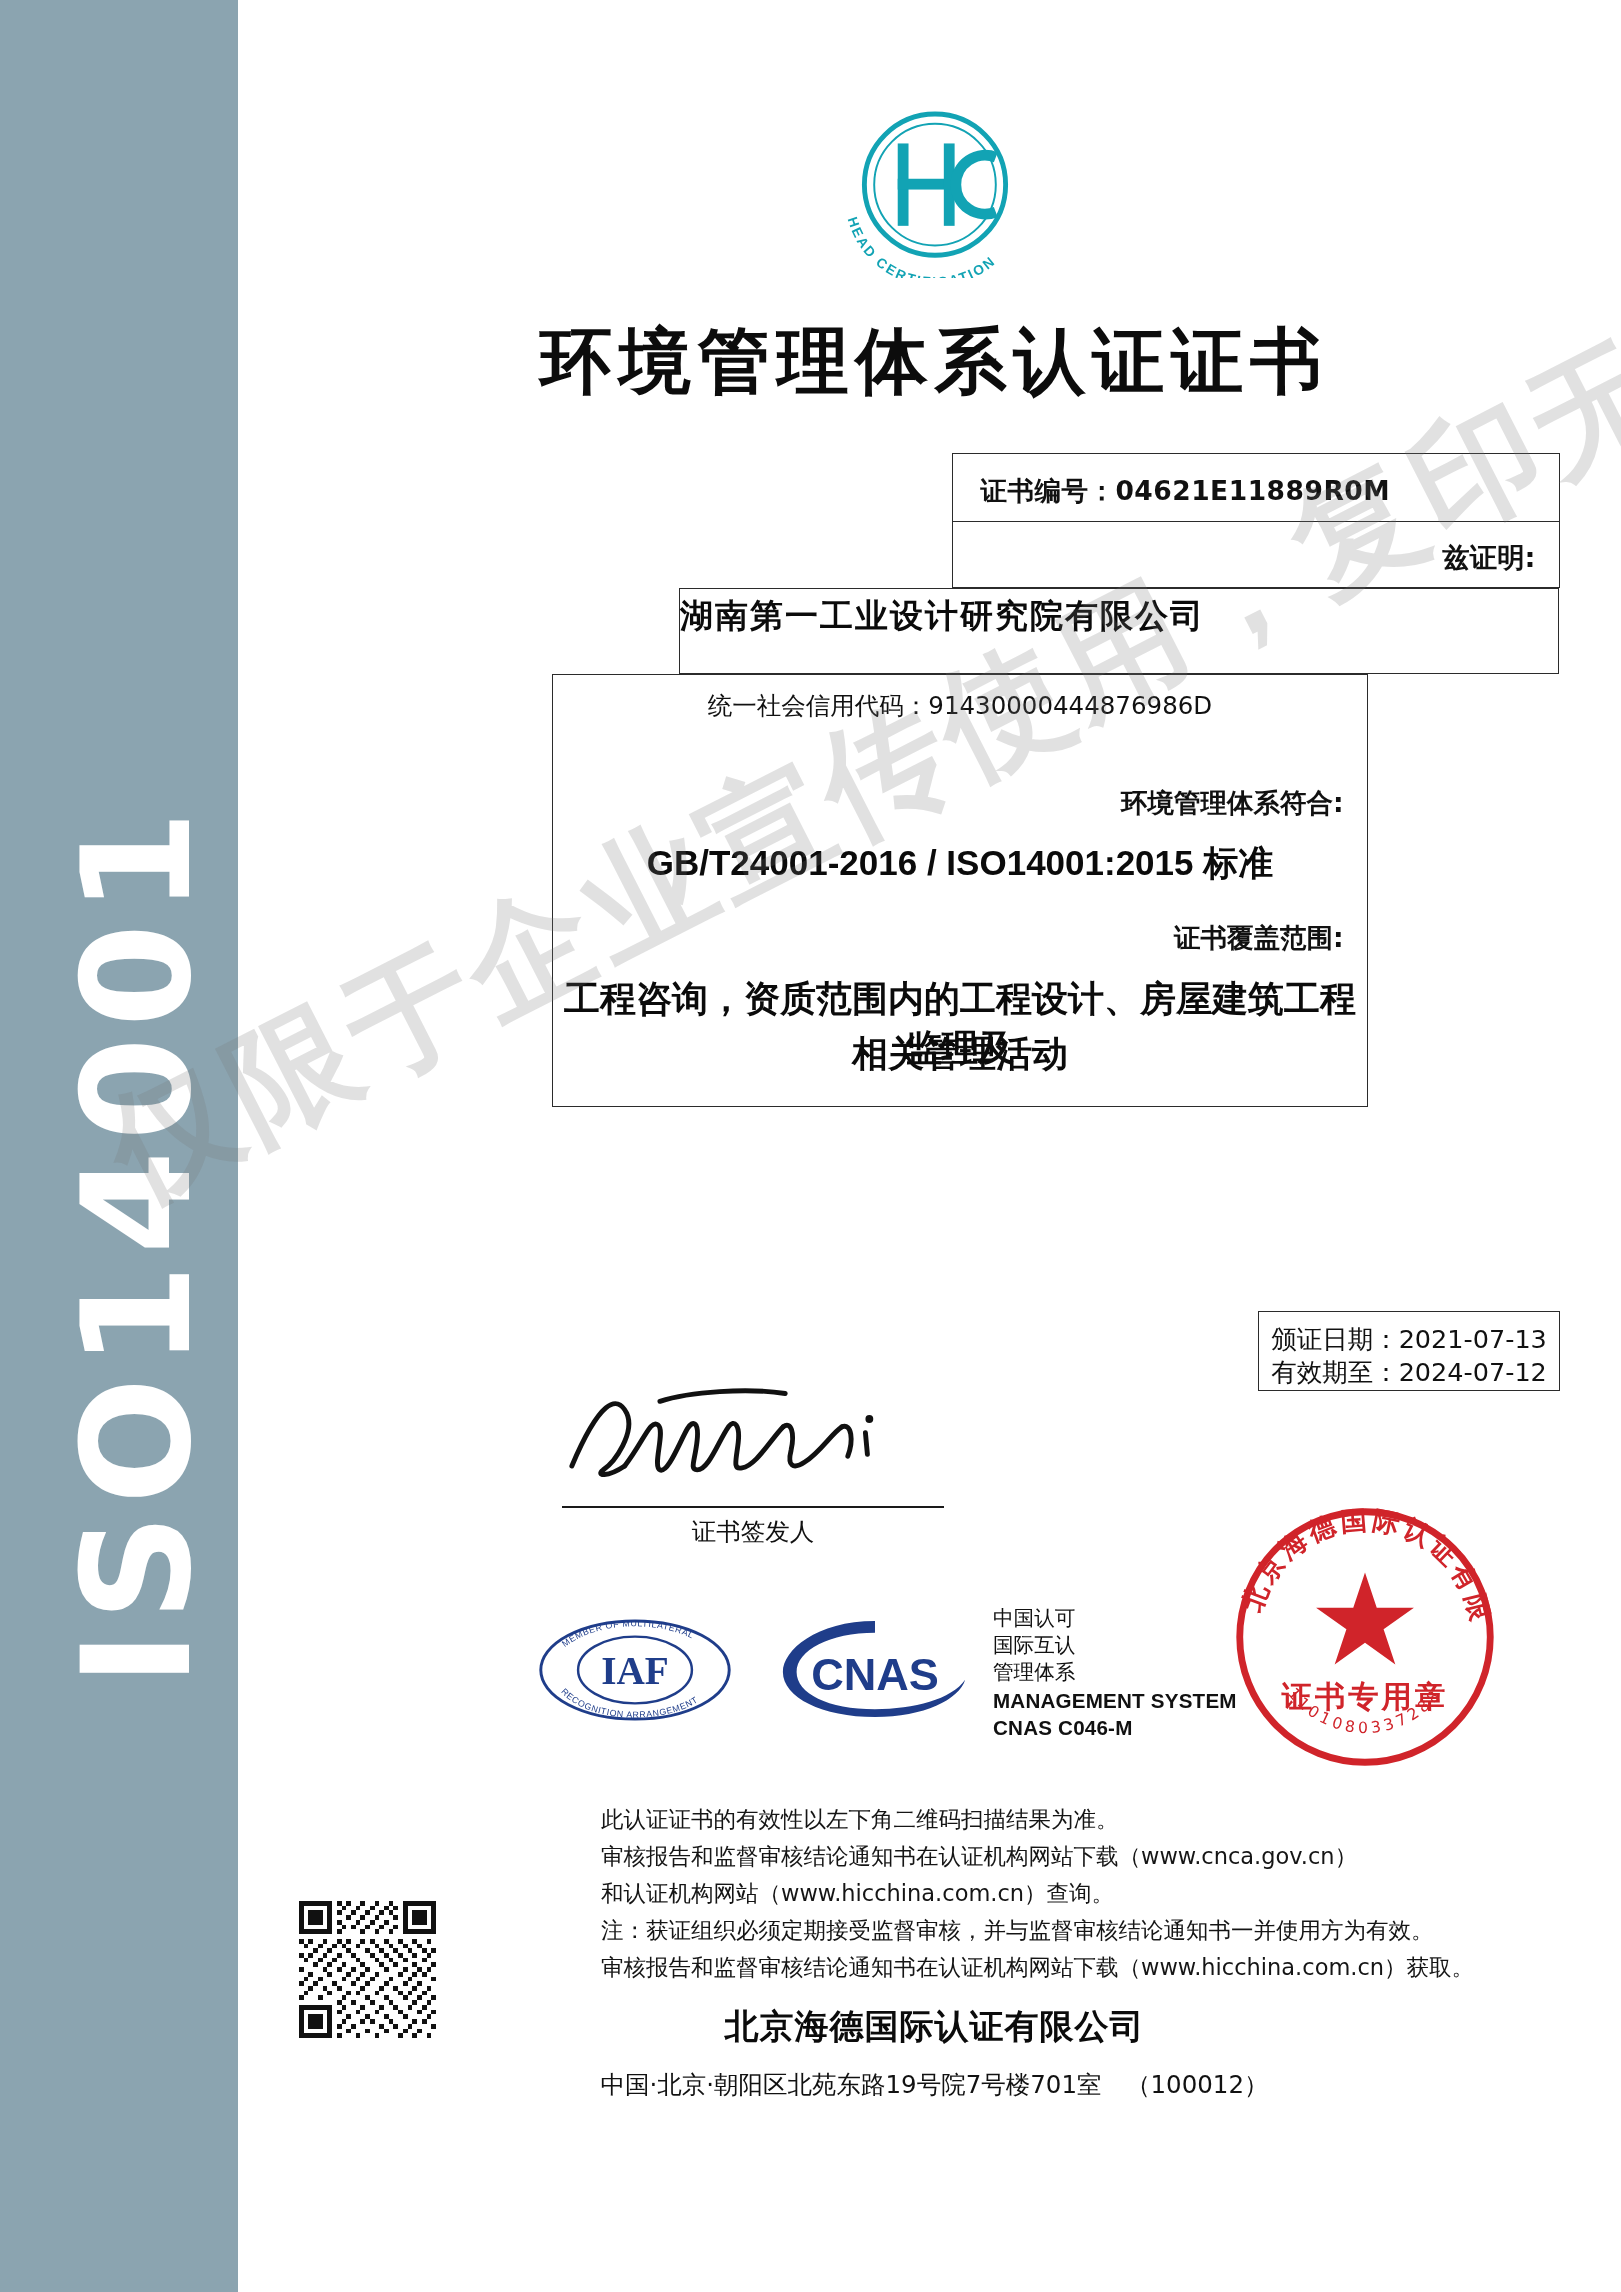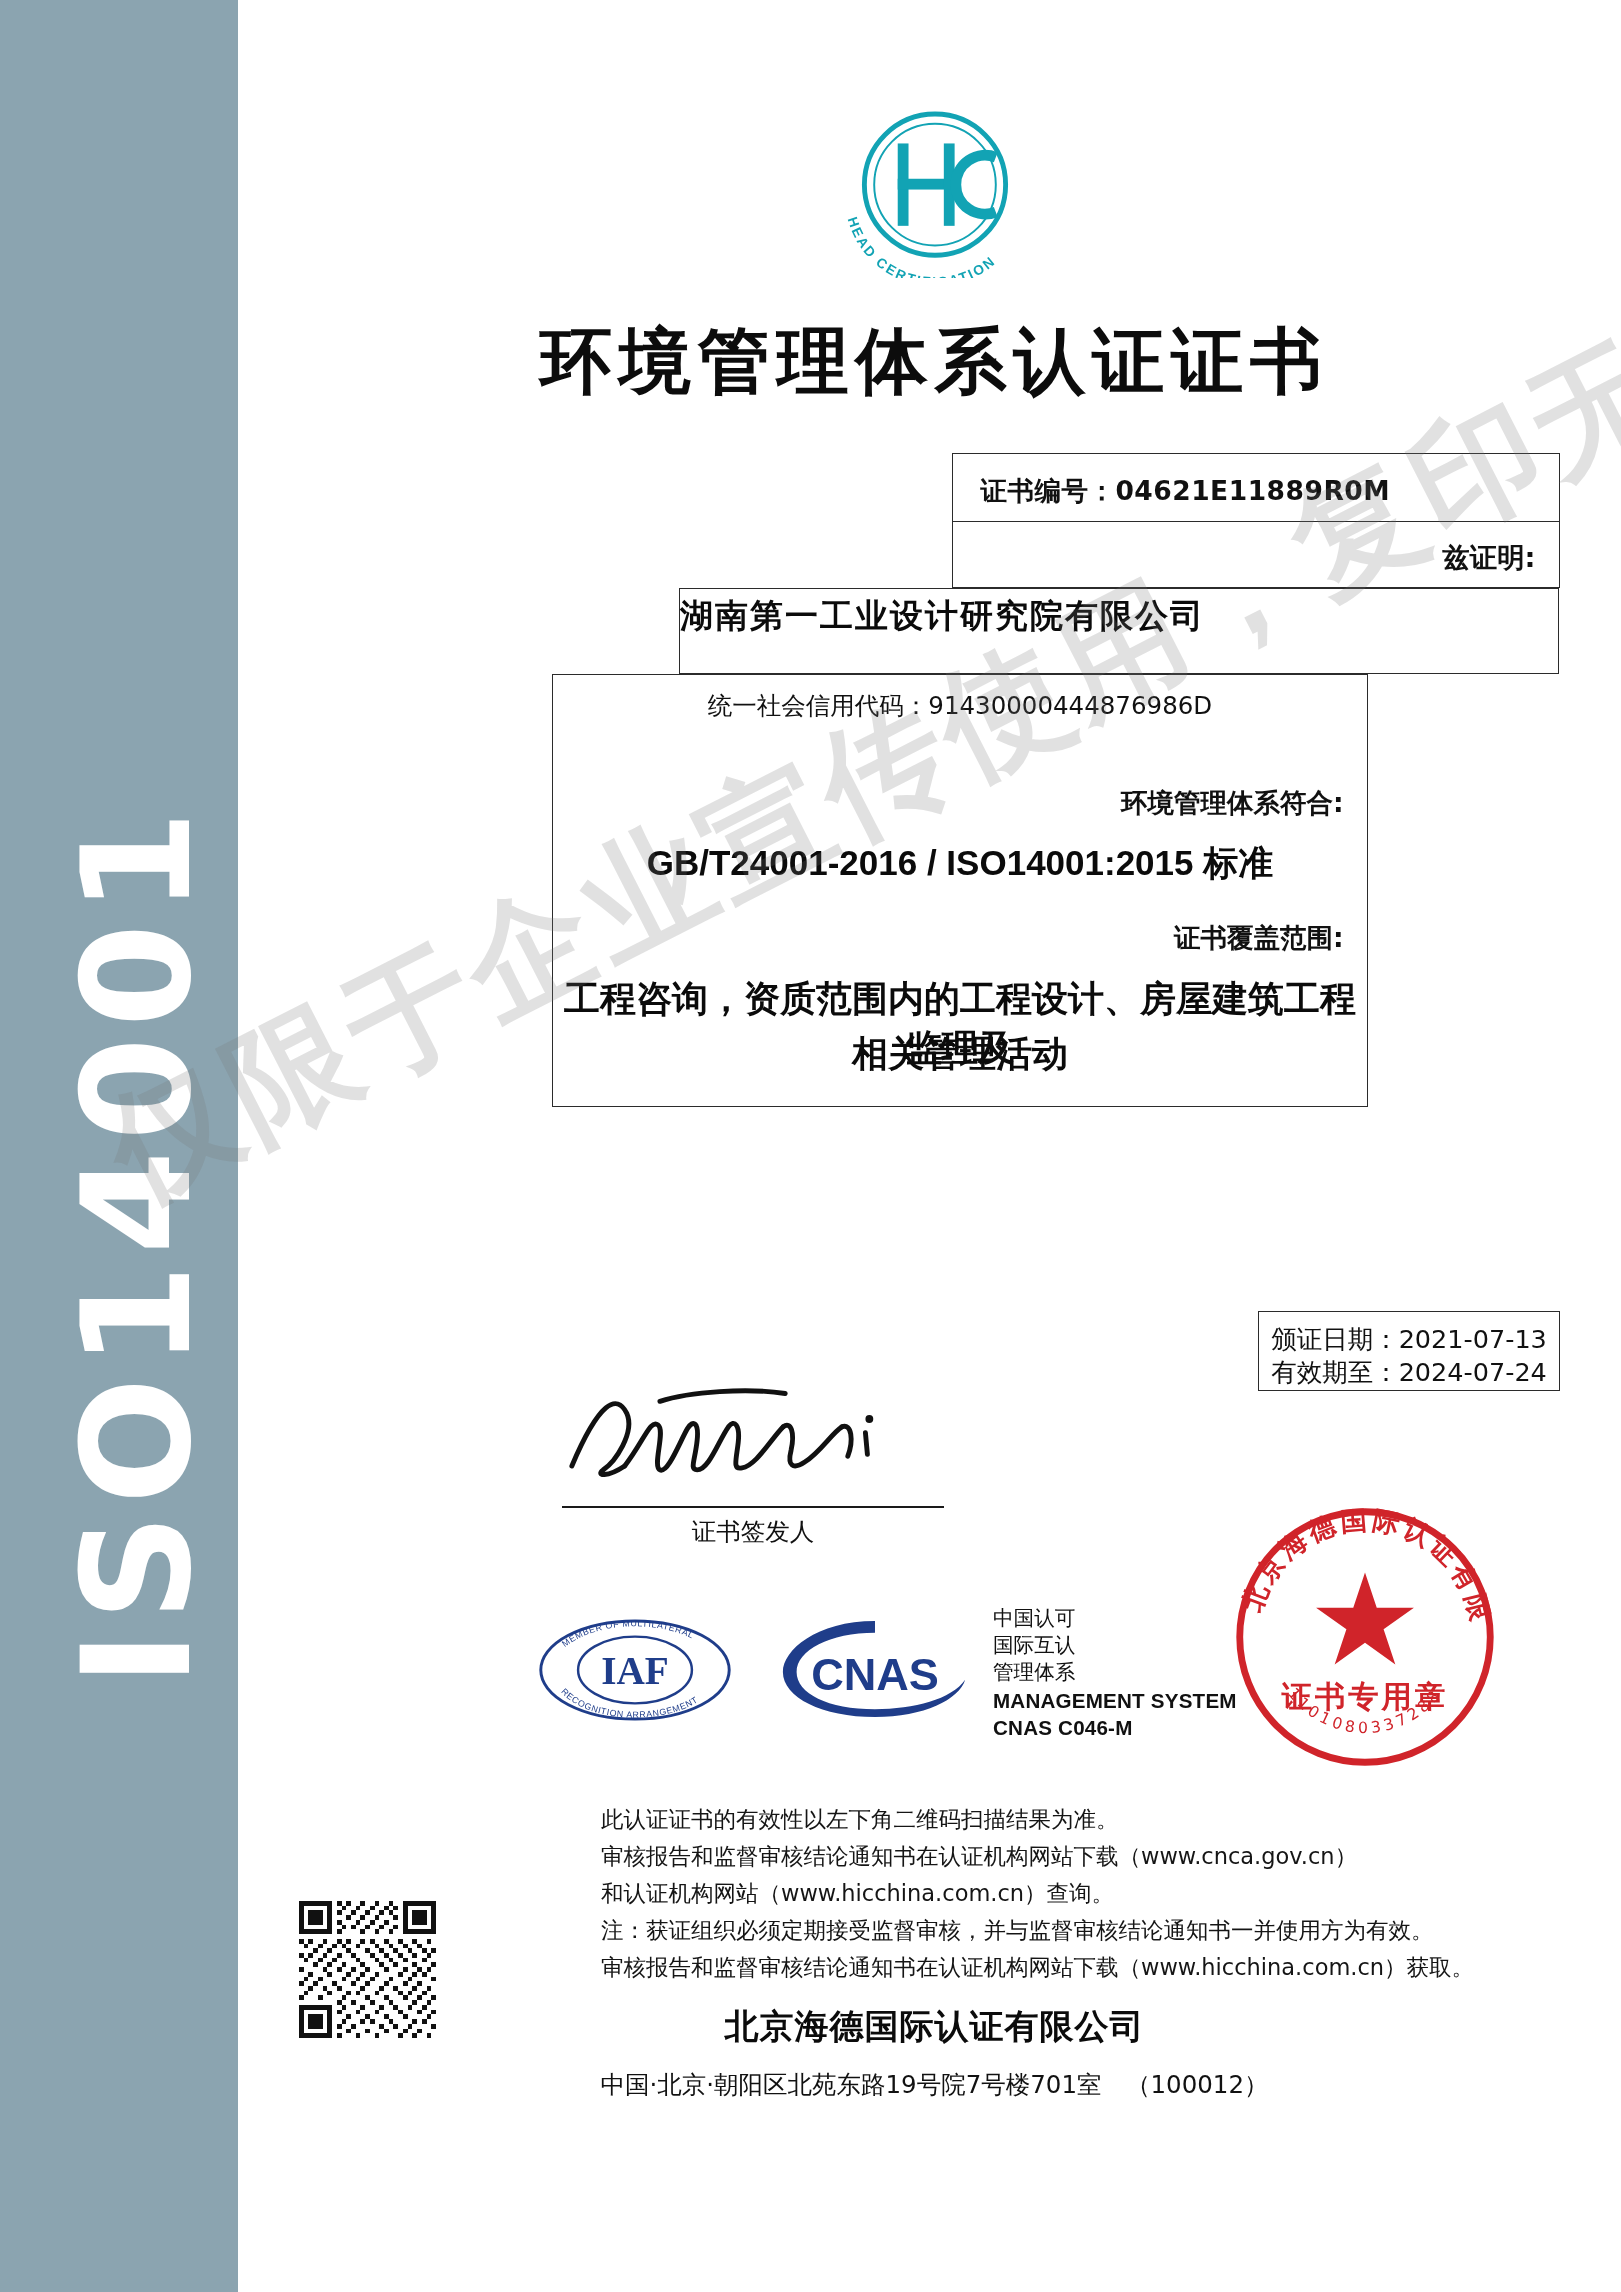--- a/index.html
+++ b/index.html
@@ -427,21 +427,21 @@
       <div class="scope-l1">工程咨询，资质范围内的工程设计、房屋建筑工程监理及</div>
       <div class="scope-l2">相关管理活动</div>
     </div>
 
 
     <div class="box box-dates">
       <div class="date-row r1">
         <span>颁证日期：</span><span>2021-07-13</span>
       </div>
       <div class="date-row r2">
-        <span>有效期至：</span><span>2024-07-24</span>
+        <span>有效期至：</span><span>2024-07-12</span>
       </div>
     </div>
 
     <div class="signature">
       <svg width="412" height="137" viewBox="0 0 420 140">
         <g fill="none" stroke="#111" stroke-width="5" stroke-linecap="round">
           <path d="M30 96 C 58 30, 76 22, 86 42 C 95 62, 74 92, 62 100 C 54 106, 66 108, 84 96"></path>
           <path d="M84 96 C 104 70, 110 48, 118 54 C 126 60, 112 96, 120 100 C 128 104, 140 72, 148 58 C 154 48, 160 52, 158 70 C 156 90, 150 100, 158 100 C 170 100, 180 70, 190 56 C 196 48, 202 54, 200 72 C 198 90, 194 100, 204 98 C 218 96, 234 68, 246 56"></path>
           <path d="M246 56 C 254 50, 258 62, 254 80 C 250 96, 256 100, 268 92 C 284 82, 296 62, 306 56"></path>
           <path d="M306 56 C 316 52, 318 70, 312 86"></path>

